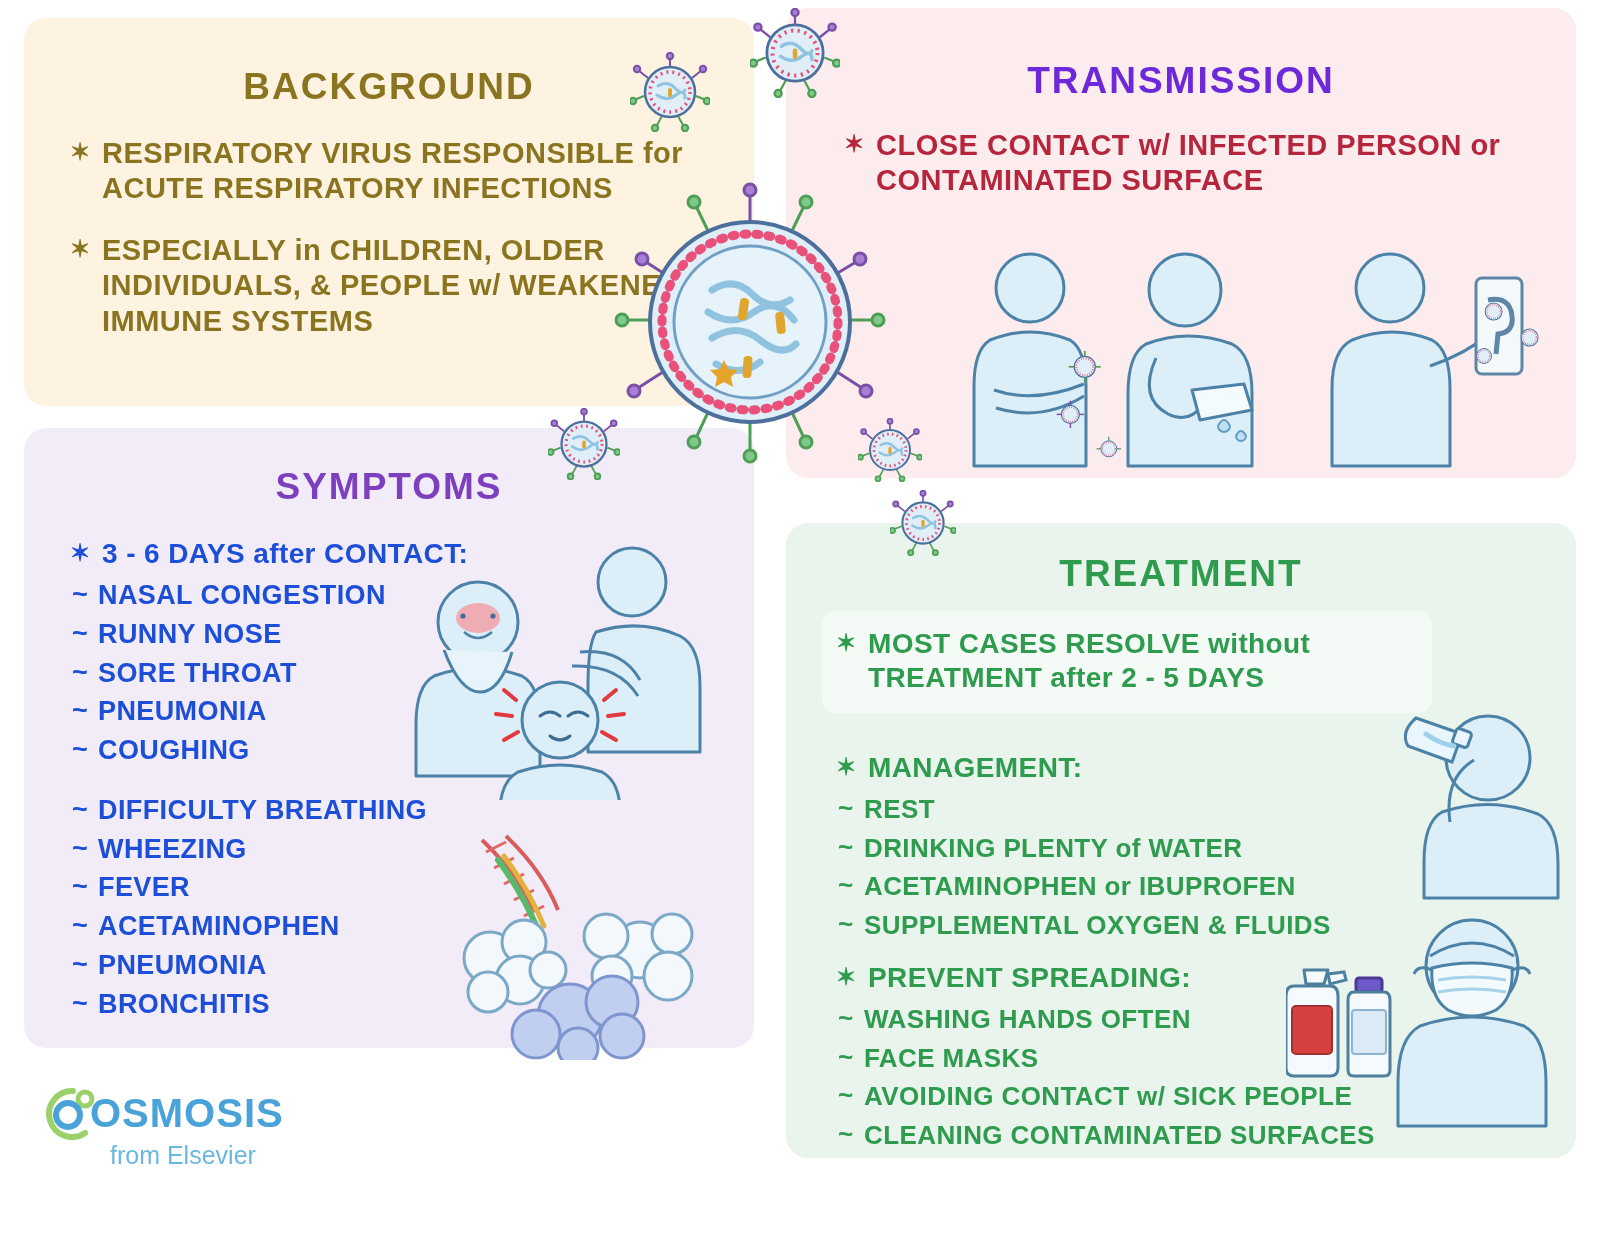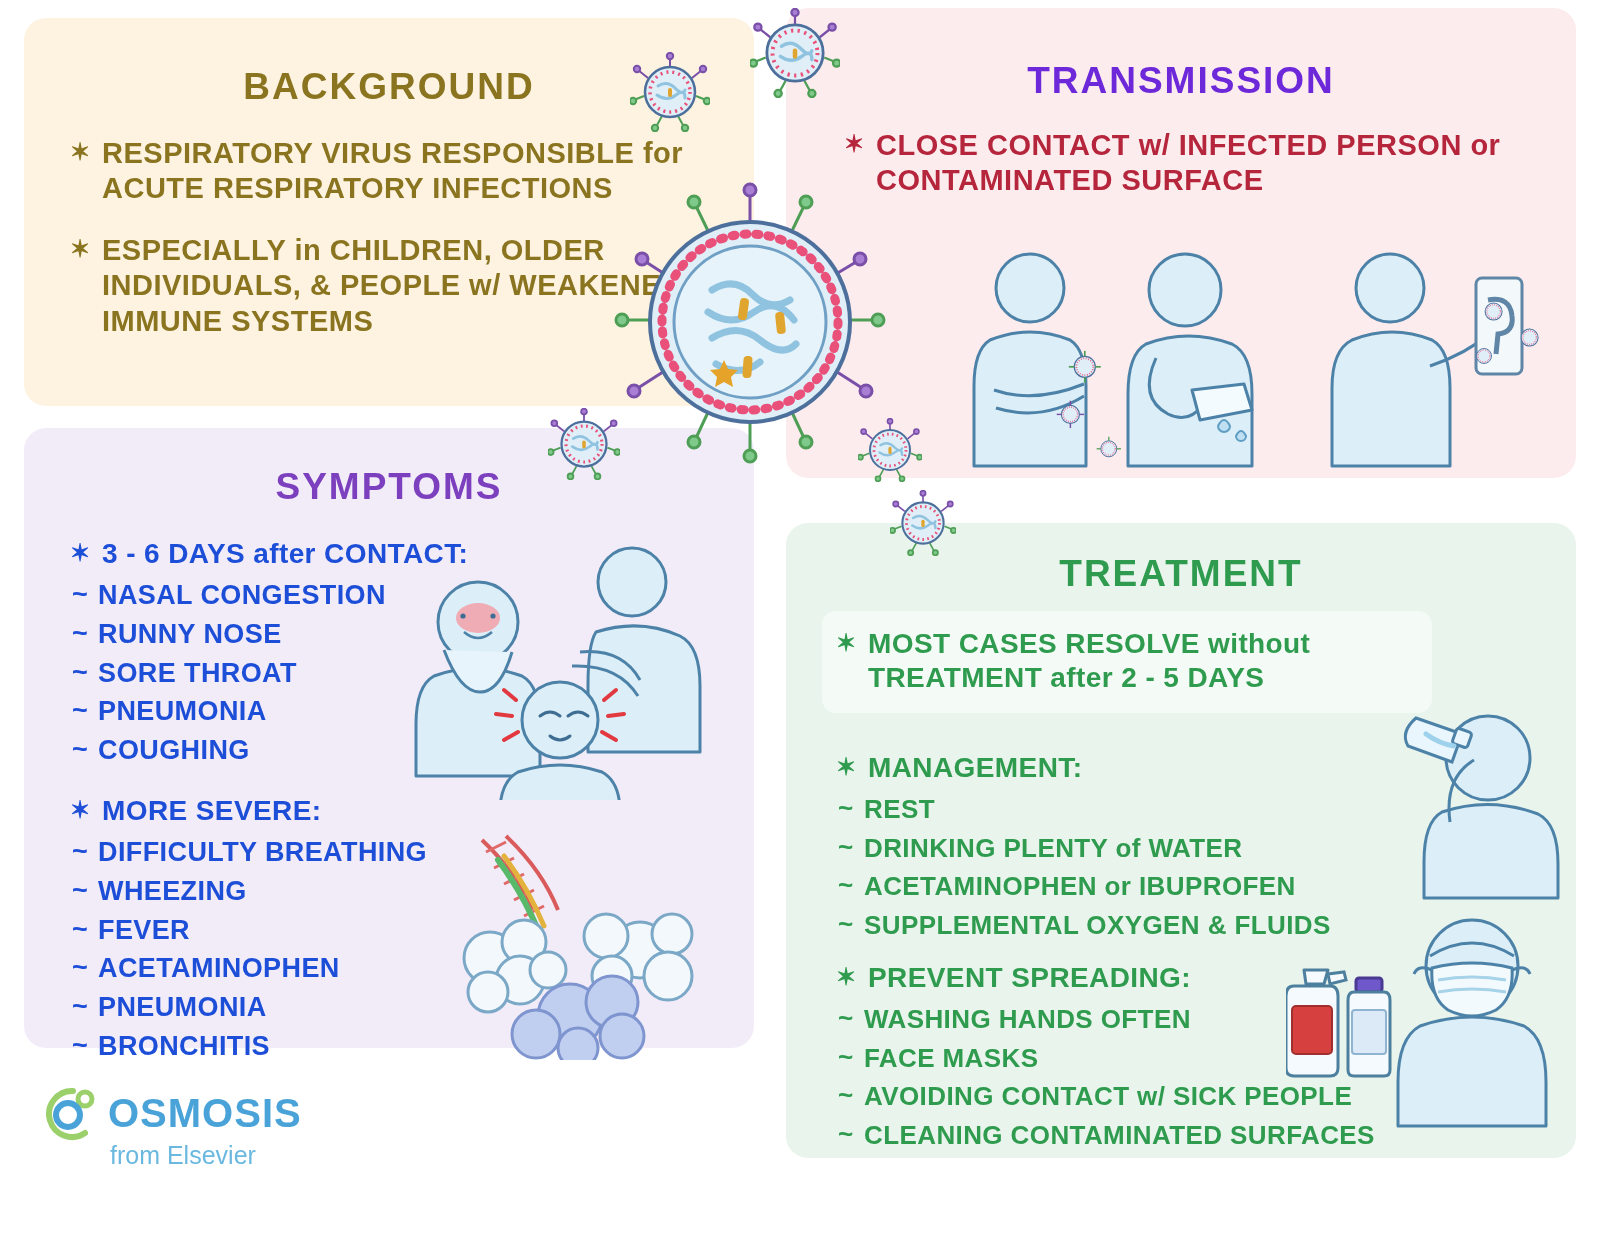--- a/index.html
+++ b/index.html
@@ -154,21 +154,21 @@
     position: absolute;
     left: 44px; top: 1085px;
     width: 300px; height: 110px;
   }
   #logo .logo-word {
     font-size: 40px;
     font-weight: 800;
     color: #4aa3d8;
     letter-spacing: 1px;
     position: absolute;
-    left: 64px; top: 6px;
+    left: 46px; top: 6px;
   }
   #logo .logo-sub {
     position: absolute;
     left: 66px; top: 56px;
     font-size: 25px;
     color: #6ab8e0;
     font-weight: 400;
   }
   #logo .logo-mark {
     position: absolute;
@@ -219,21 +219,20 @@
           <span class="lc">after</span>
           <span>CONTACT:</span>
         </div>
         <div class="sub bold">NASAL CONGESTION</div>
         <div class="sub">RUNNY NOSE</div>
         <div class="sub bold">SORE THROAT</div>
         <div class="sub">PNEUMONIA</div>
         <div class="sub bold">COUGHING</div>
       </div>
       <div class="group">
-        <div class="bullet">MORE SEVERE:</div>
         <div class="sub">DIFFICULTY BREATHING</div>
         <div class="sub">WHEEZING</div>
         <div class="sub">FEVER</div>
         <div class="sub bold">ACETAMINOPHEN</div>
         <div class="sub">PNEUMONIA</div>
         <div class="sub">BRONCHITIS</div>
       </div>
     </div>
   </section>
 

